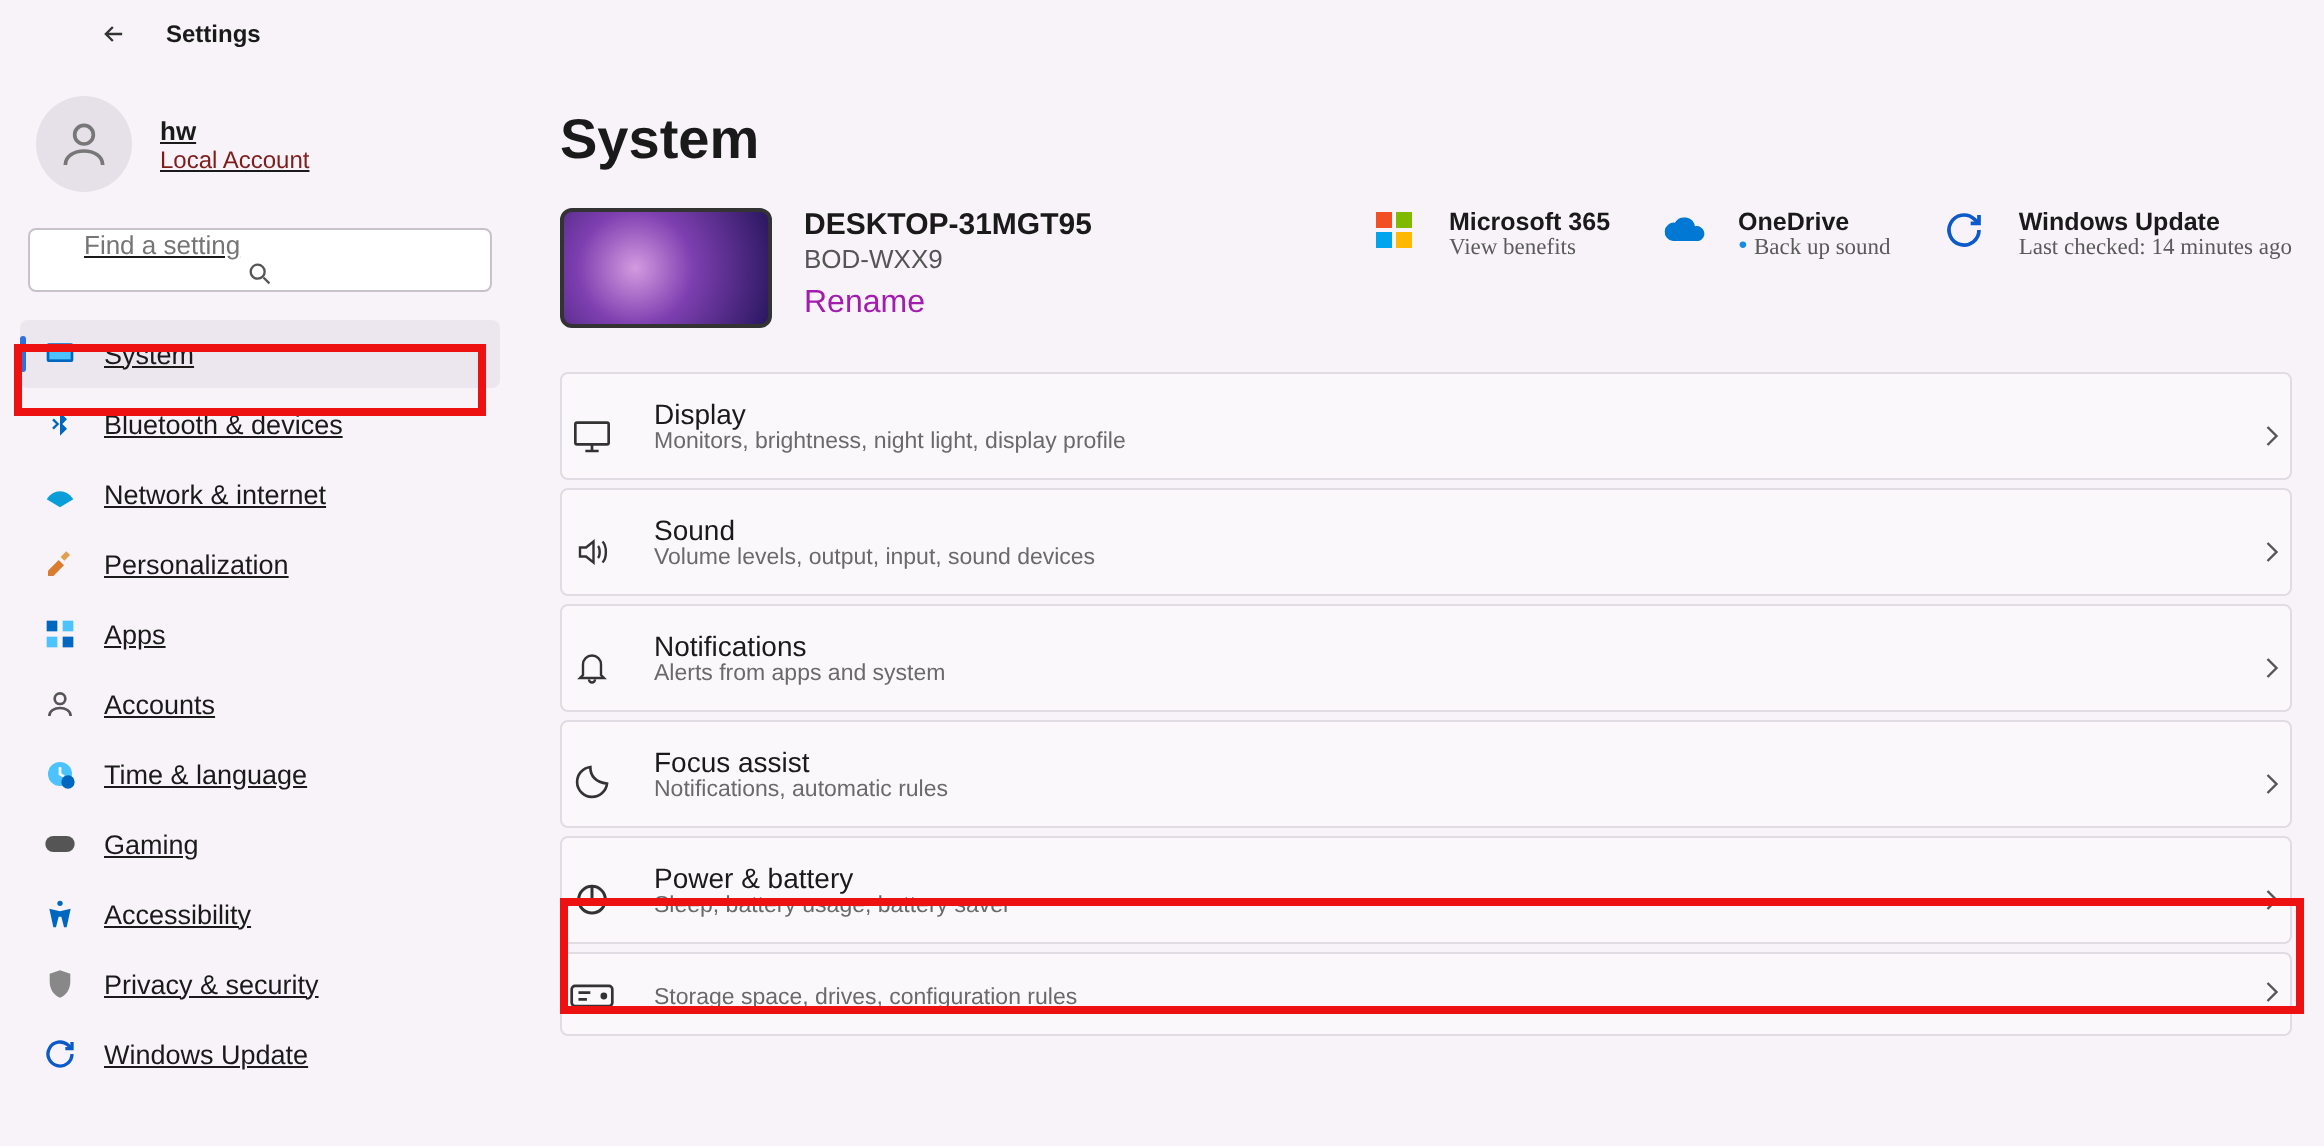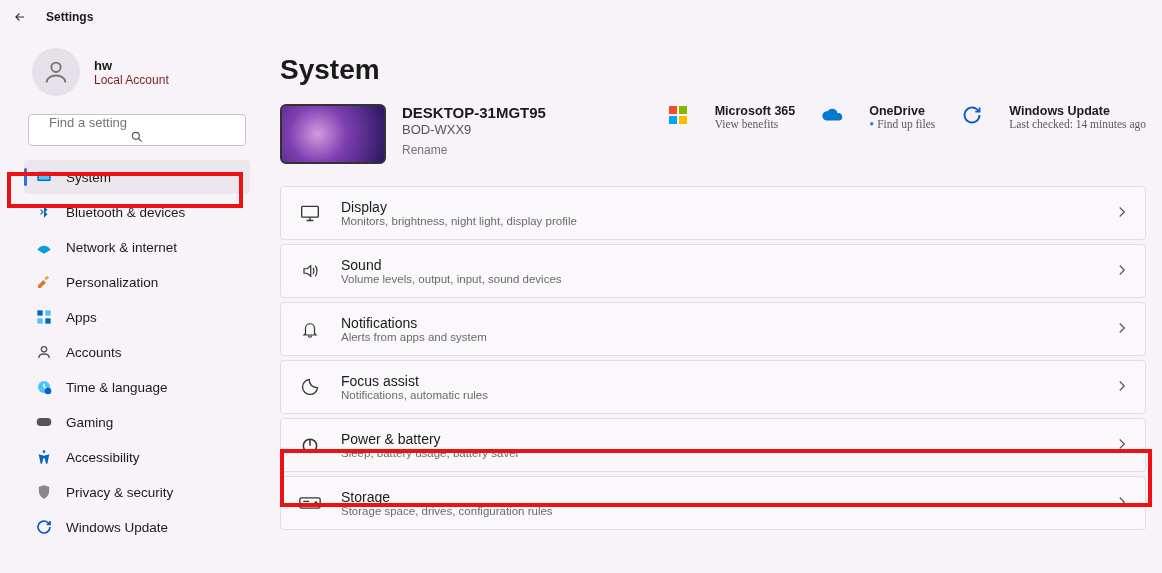--- a/index.html
+++ b/index.html
@@ -11,35 +11,37 @@
     height: 573px;
     overflow: hidden;
     font-size: 14px;
   }
   .titlebar {
     display: flex;
     align-items: center;
     height: 34px;
     padding: 0 12px;
     gap: 18px;
+    margin-left: 37px;
   }
   .back-arrow {
     width: 16px; height: 16px;
     display:flex;align-items:center;justify-content:center;
     cursor:pointer;
   }
   .app-title { font-size: 12px; font-weight: 600; }
   .layout {
     display: flex;
     height: calc(100% - 34px);
   }
   .sidebar {
     width: 260px;
-    padding: 8px 10px 0 24px;
+    padding: 8px 10px 0 10px;
     flex-shrink: 0;
+    text-decoration: underline;
   }
   .user-block {
     display:flex; align-items:center; gap:14px;
     padding: 6px 8px 14px 8px;
   }
   .avatar {
     width: 48px; height: 48px; border-radius: 50%;
     background: #e6e1e8;
     display:flex;align-items:center;justify-content:center;
     color:#6e6e6e;
@@ -86,32 +88,32 @@
     margin-bottom:22px;
   }
   .device-block { display:flex; gap:16px; align-items:flex-start; }
   .device-img {
     width:106px; height:60px; border-radius:6px;
     background: radial-gradient(circle at 35% 50%, #d49ae0 0%, #7e3fb0 40%, #2a1760 100%);
     border:2px solid #333;
   }
   .device-name { font-size:15px; font-weight:600; }
   .device-model { font-size:13px; color:#555; margin-top:1px; }
-  .rename-link { font-size:12px; color:#737373; margin-top:6px; cursor:pointer; }
+  .rename-link { font-size:16px; color:#a21caf; margin-top:6px; cursor:pointer; }
   .tiles { display:flex; gap:26px; align-items:flex-start; }
-  .tile { display:flex; gap:26px; align-items:flex-start; cursor:pointer; }
+  .tile { display:flex; gap:16px; align-items:flex-start; cursor:pointer; }
   .tile-icon { width:22px;height:22px;display:flex;align-items:center;justify-content:center;flex-shrink:0; }
   .tile-title { font-size:12.5px; font-weight:600; white-space:nowrap; }
   .tile-sub { font-size:11.5px; color:#5a5a5a; white-space:nowrap;font-family:Liberation Serif, serif; }
   .tile-sub .dot { color:#1a8ae6; font-size:14px; line-height:0; vertical-align:middle; margin-right:3px; }
   .settings-list { display:flex; flex-direction:column; gap:4px; }
   .setting-card {
-    display:flex; align-items:center;
+    display:flex; align-items:flex-end;
     border:1px solid #e1dbe3; background:#fbf8fc;
-    border-radius:4px; padding:12px 18px;
+    border-radius:4px; padding:12px 4px;
     cursor:pointer;
   }
   .card-icon { width:22px;display:flex;align-items:center;justify-content:center;margin-right:20px;color:#333; }
   .card-text { flex:1; }
   .card-title { font-size:14px; }
   .card-sub { font-size:11.5px; color:#6a6a6a; }
   .chevron { color:#555; }
 </style>
 </head>
 <body>
@@ -282,21 +284,21 @@
           </div>
         </div>
         <div class="tile">
           <span class="tile-icon">
             <svg width="22" height="16" viewBox="0 0 24 16">
                 <path d="M6 14a5 5 0 0 1 1-10 6 6 0 0 1 11 2 4 4 0 0 1 2 8H6z" fill="#0078d4"></path>
               </svg>
           </span>
           <div>
             <div class="tile-title">OneDrive</div>
-            <div class="tile-sub"><span class="dot">•</span><span>Find up files</span></div>
+            <div class="tile-sub"><span class="dot">•</span><span>Back up sound</span></div>
           </div>
         </div>
         <div class="tile">
           <span class="tile-icon">
             <svg width="20" height="20" viewBox="0 0 24 24" fill="none" stroke="#0c59c9" stroke-width="2.2">
                 <path d="M21 12a9 9 0 1 1-3-6.7L21 8"></path>
                 <path d="M21 3v5h-5"></path>
               </svg>
           </span>
           <div>
@@ -383,21 +385,20 @@
         </div>
         <div class="setting-card">
           <span class="card-icon">
             <svg width="22" height="14" viewBox="0 0 26 14" fill="none" stroke="#333" stroke-width="1.6">
               <rect x="1" y="1" width="24" height="12" rx="2"></rect>
               <circle cx="20" cy="7" r="1.2" fill="#333"></circle>
               <path d="M5 5h7M5 9h5"></path>
             </svg>
           </span>
           <div class="card-text">
-            <div class="card-title">Storage</div>
             <div class="card-sub">Storage space, drives, configuration rules</div>
           </div>
           <span class="chevron"><svg width="10" height="12" viewBox="0 0 10 16" fill="none" stroke="#555" stroke-width="1.6">
               <path d="M2 2l6 6-6 6"></path>
             </svg></span>
         </div>
       </div>
   </main>
 </div>
 

